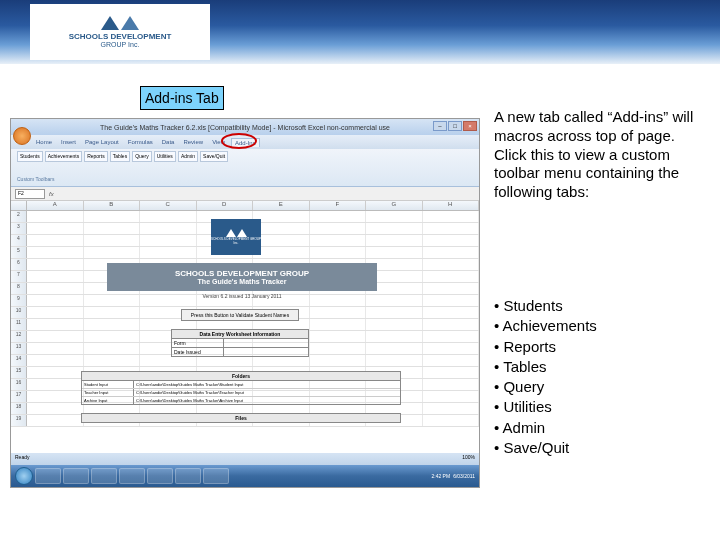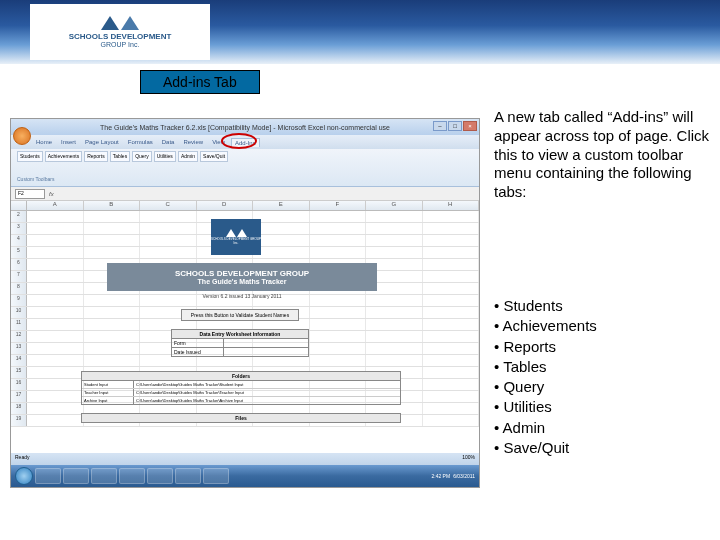--- a/index.html
+++ b/index.html
@@ -7,21 +7,21 @@
 
   .header-bar { width: 720px; height: 64px; background: linear-gradient(to bottom, #1a3d7a 0%, #2a5aa0 40%, #6a9ed6 70%, #e8f0f8 100%); display: flex; align-items: flex-start; }
   .logo-box { width: 180px; height: 56px; background: #fff; margin: 4px 0 0 30px; display: flex; flex-direction: column; align-items: center; justify-content: center; }
   .logo-tri { display: flex; gap: 2px; }
   .tri { width: 0; height: 0; border-left: 9px solid transparent; border-right: 9px solid transparent; border-bottom: 14px solid #2a5a8a; }
   .tri.r { border-bottom-color: #4a7aaa; }
   .logo-txt { font-size: 8px; color: #2a5a8a; font-weight: bold; text-align: center; margin-top: 2px; }
   .logo-txt2 { font-size: 7px; color: #2a5a8a; text-align: center; }
   .title { font-size: 24px; color: #000; margin-left: 70px; margin-top: 8px; }
 
-  .callout { position: absolute; top: 70px; left: 140px; border: 1px solid #000; background: #0369a1; padding: 3px 22px; font-size: 14px; }
+  .callout { position: absolute; top: 86px; left: 140px; border: 1px solid #000; background: #7dd3fc; padding: 3px 4px; font-size: 14px; }
 
   .screenshot { position: absolute; top: 118px; left: 10px; width: 470px; height: 370px; border: 1px solid #999; background: #fff; font-size: 6px; }
   .ss-titlebar { height: 16px; background: linear-gradient(to bottom, #d6e4f4, #b8d0ec); display: flex; align-items: center; justify-content: center; position: relative; }
   .ss-title-text { font-size: 7px; color: #333; }
   .ss-winbtns { position: absolute; right: 2px; top: 2px; display: flex; gap: 1px; }
   .ss-winbtn { width: 14px; height: 10px; background: #c8d8ec; border: 1px solid #7a9aca; font-size: 6px; text-align: center; line-height: 8px; }
   .ss-winbtn.close { background: #d47a6a; border-color: #b05a4a; color: #fff; }
 
   .ss-ribbon-tabs { height: 14px; background: linear-gradient(to bottom, #e6eef8, #d0deee); display: flex; align-items: center; padding-left: 22px; gap: 3px; position: relative; }
   .ss-office { position: absolute; left: 2px; top: -8px; width: 18px; height: 18px; border-radius: 50%; background: radial-gradient(circle, #f8b060, #d87020); border: 1px solid #c06010; }
@@ -420,21 +420,21 @@
     <div class="tb-item"></div>
     <div class="tb-item"></div>
     <div class="tb-item"></div>
     <div class="tb-tray">
       <span>2:42 PM</span>
       <span>6/03/2011</span>
     </div>
   </div>
 </div>
 
-<div class="desc">A new tab called “Add-ins” will appear across top of page. Click this to view a custom toolbar menu containing the following tabs:</div>
+<div class="desc">A new tab called “Add-ins” will macros across top of page. Click this to view a custom toolbar menu containing the following tabs:</div>
 
 <div class="bullets">
   <div>Students</div>
   <div>Achievements</div>
   <div>Reports</div>
   <div>Tables</div>
   <div>Query</div>
   <div>Utilities</div>
   <div>Admin</div>
   <div>Save/Quit</div>

